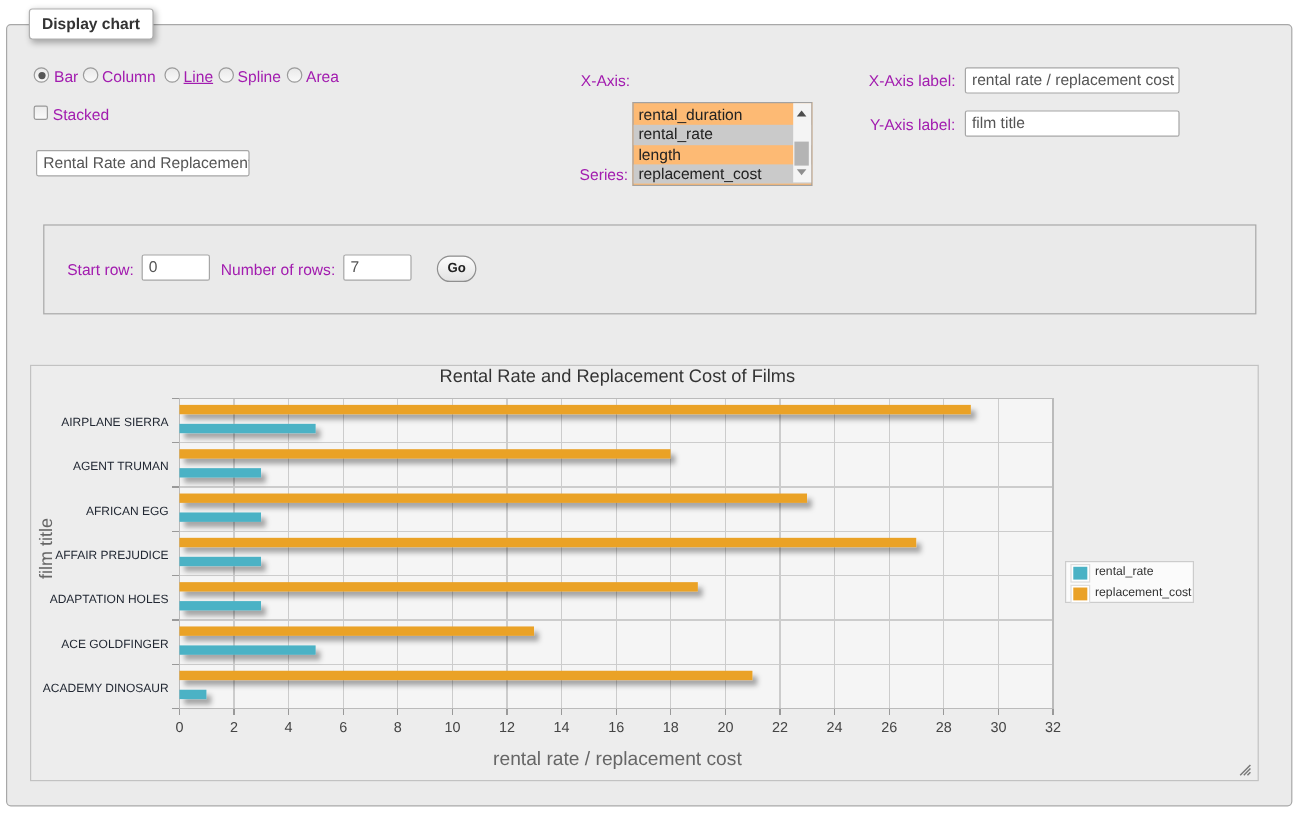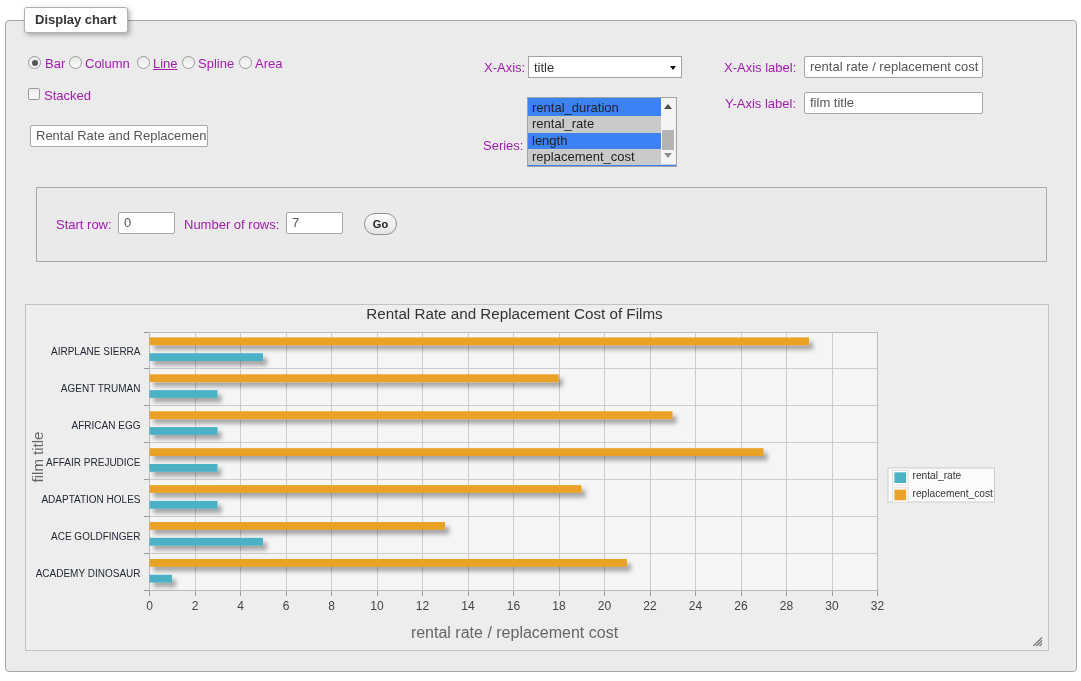--- a/index.html
+++ b/index.html
@@ -9,21 +9,21 @@
   #legendbox{left:24px;top:7px;height:24px;line-height:24px;padding:0 10px;background:#fff;border:1px solid #b0b0b0;border-radius:3px;box-shadow:2px 2px 5px rgba(0,0,0,0.3);font-size:13px;font-weight:bold;color:#333;}
   .lbl{font-size:13px;color:#a21caf;white-space:nowrap;}
   .radio{width:11px;height:11px;border:1px solid #9a9a9a;border-radius:50%;background:linear-gradient(#e9e9e9,#fafafa);}
   .radio.on::after{content:"";position:absolute;left:2.5px;top:2.5px;width:6px;height:6px;border-radius:50%;background:#565656;}
   .checkbox{width:10px;height:10px;border:1px solid #999;border-radius:2px;background:linear-gradient(#ececec,#fafafa);}
   .tinput{background:#fff;border:1px solid #a6a6a6;border-radius:2px;font-size:13px;color:#555;line-height:20px;white-space:nowrap;overflow:hidden;padding:0 0 0 5px;}
   #panel{left:36px;top:187px;width:1009px;height:73px;border:1px solid #a8a8a8;background:#eaeaea;}
   #gobtn{left:364px;top:213px;width:31px;height:20px;border:1px solid #8f8f8f;border-radius:11px;background:linear-gradient(#fdfdfd,#e3e3e3);font-size:11px;font-weight:bold;color:#222;text-align:center;line-height:20px;}
   #chartbox{left:25px;top:304px;width:1022px;height:345px;background:#ededed;border:1px solid #c2c2c2;}
   #selbox{left:528px;top:56px;width:152px;height:20px;background:#fff;border:1px solid #a2a2a2;}
-  #serbox{left:527px;top:85px;width:148px;height:68px;background:#3b82f6;border:1px solid #a2a2a2;font-size:13px;color:#222;margin-top:12px;}
+  #serbox{left:527px;top:85px;width:148px;height:68px;background:#fdba74;border:1px solid #a2a2a2;font-size:13px;color:#222;}
   .opt{height:16.3px;line-height:16.3px;padding-left:4px;white-space:nowrap;}
   .opt.sel{background:#cacaca;}
 </style>
 </head>
 <body>
 <div id="page">
   <div class="abs" id="fieldset"></div>
   <div class="abs" id="legendbox">Display chart</div>
 
   <div class="abs radio on" style="left:28px;top:56px;"></div>
@@ -36,24 +36,20 @@
   <div class="abs lbl" style="left:198px;top:56px;">Spline</div>
   <div class="abs radio" style="left:239px;top:56px;"></div>
   <div class="abs lbl" style="left:255px;top:56px;">Area</div>
 
   <div class="abs checkbox" style="left:28px;top:88px;"></div>
   <div class="abs lbl" style="left:44px;top:88px;">Stacked</div>
 
   <div class="abs tinput" style="left:30px;top:125px;width:171px;height:20px;">Rental Rate and Replacement Cost of Films</div>
 
   <div class="abs lbl" style="left:484px;top:60px;">X-Axis:</div>
-  <div class="abs" id="selbox">
-      <span style="position:absolute;left:5px;top:3px;font-size:13px;color:#333;">title</span>
-    <span style="position:absolute;left:141px;top:9px;width:0;height:0;border-left:3.5px solid transparent;border-right:3.5px solid transparent;border-top:4.5px solid #111;"></span>
-  </div>
 
   <div class="abs lbl" style="left:483px;top:138px;">Series:</div>
   <div class="abs" id="serbox">
     <div class="opt" style="margin-top:2px;">rental_duration</div>
     <div class="opt sel">rental_rate</div>
     <div class="opt">length</div>
     <div class="opt sel">replacement_cost</div>
     <div style="position:absolute;right:0;top:0;width:15px;height:66px;background:#f4f4f4;">
       <span style="position:absolute;left:3px;top:6px;width:0;height:0;border-left:4px solid transparent;border-right:4px solid transparent;border-bottom:5px solid #4d4d4d;"></span>
       <span style="position:absolute;left:1px;top:32px;width:12px;height:20px;background:#b4b4b4;"></span>

